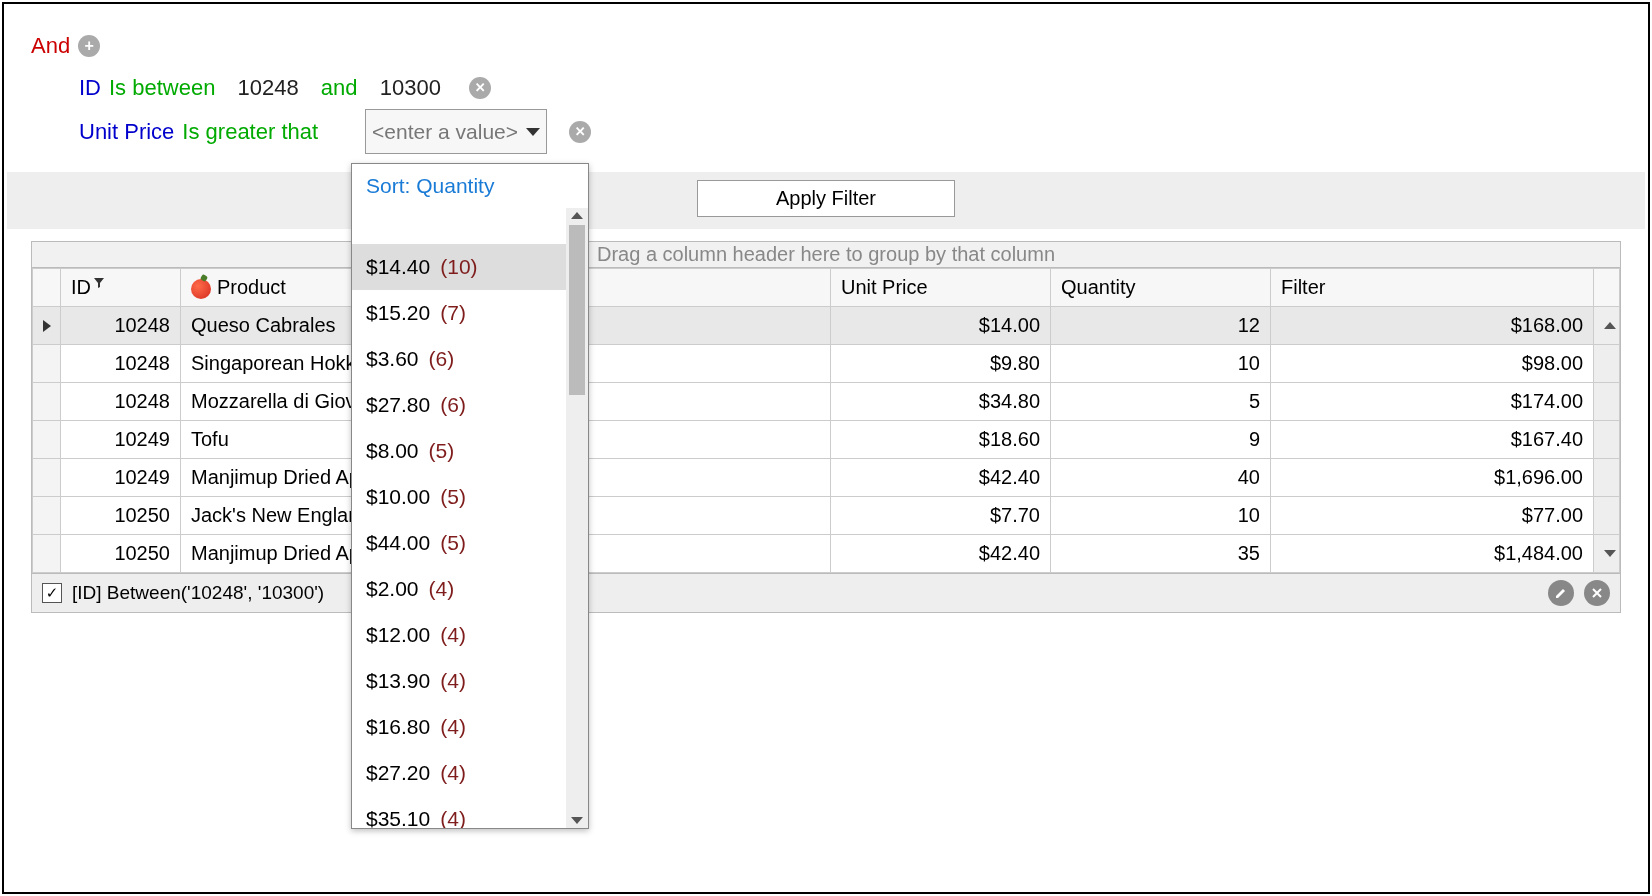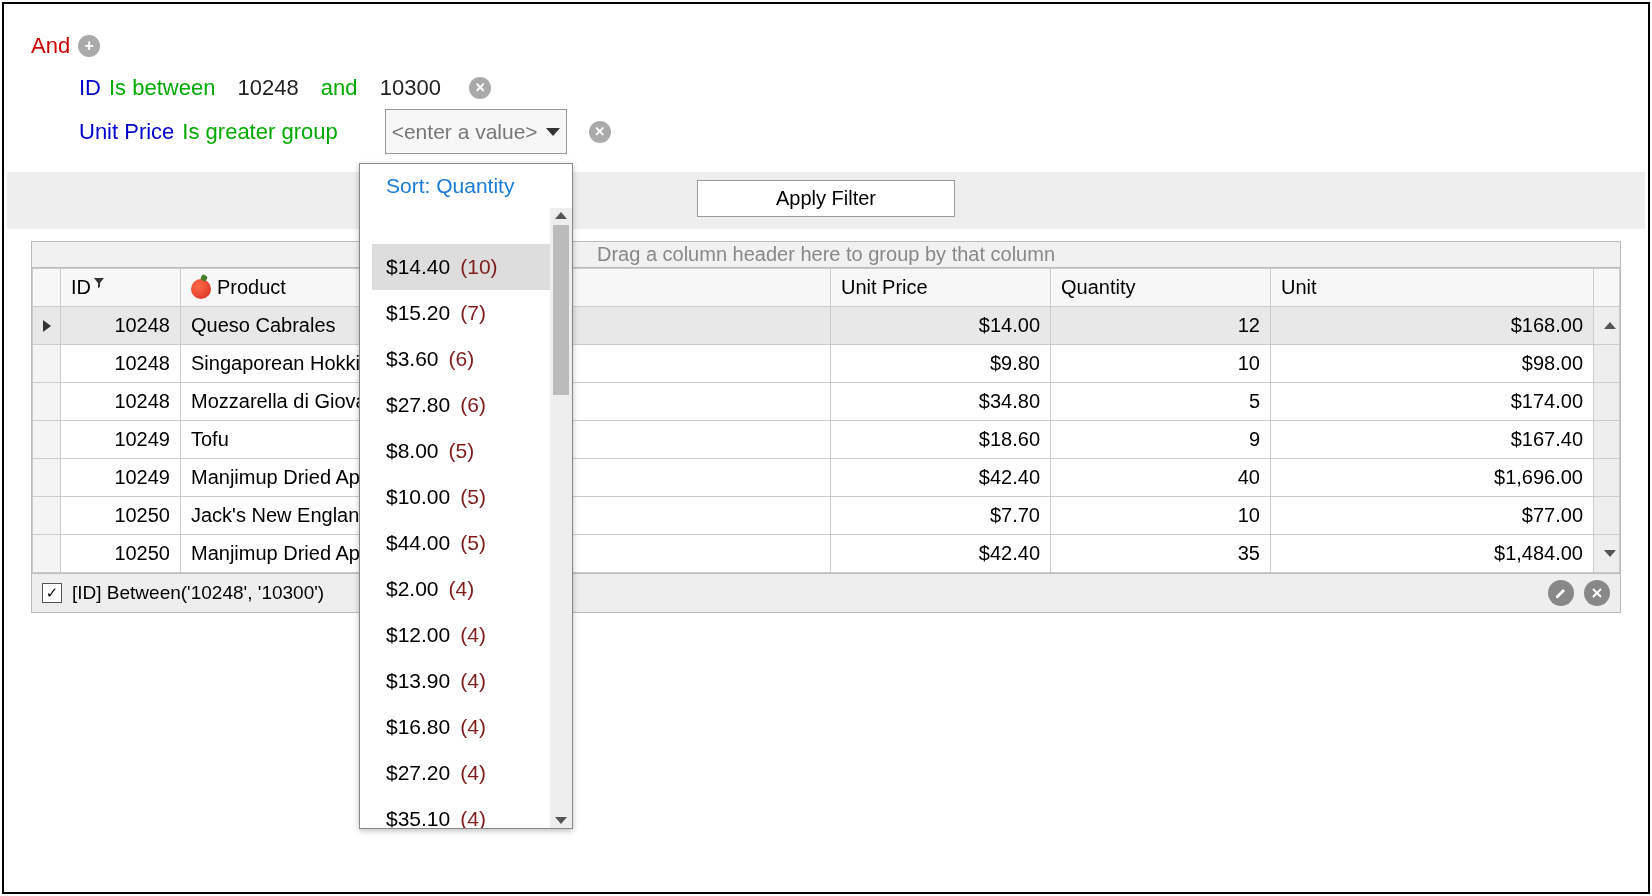--- a/index.html
+++ b/index.html
@@ -158,28 +158,27 @@
     cursor:pointer;
   }
   .checkbox-box {
     width:20px;height:20px;border:1px solid #555;background:#fff;
     display:inline-flex;align-items:center;justify-content:center;
     font-size:15px;
   }
   
   .popup {
     position:absolute;
-    top:156px; left:352px;
-    width:214px;
+    top:156px; left:344px;
+    width:238px;
     background:#fff;
     border:1px solid #888;
     box-shadow:0 2px 6px rgba(0,0,0,.25);
     font-size:21px;
     z-index:100;
-    padding-left:12px;
   }
   .popup-header {
     color:#1a7bd6; padding:10px 14px;
   }
   .popup-list {
     max-height:620px; overflow:hidden;
     display:flex;
   }
   .popup-items { flex:1; }
   .popup-item {
@@ -221,21 +220,21 @@
     <div class="filter-row child">
       <span class="field-name">ID</span>
       <span class="operator">Is between</span>
       &nbsp;<span class="value-num">10248</span>
       &nbsp;<span class="keyword">and</span>
       &nbsp;<span class="value-num">10300</span>
       &nbsp;&nbsp;<span class="close-icon"></span>
     </div>
     <div class="filter-row child">
       <span class="field-name">Unit Price</span>
-      <span class="operator">Is greater group</span>
+      <span class="operator">Is greater that</span>
       <span class="value-input-box">
         <span>&lt;enter a value&gt;</span>
         <span class="dropdown-arrow"></span>
       </span>
       &nbsp;<span class="close-icon"></span>
     </div>
   </div>
 
   <div class="apply-filter-strip">
     <button class="apply-btn">Apply Filter</button>
@@ -259,21 +258,21 @@
           <th>
             <span>ID</span><span class="filter-icon"><svg viewBox="0 0 12 12">
                     <path d="M1 1h10L7 6v4l-2 1V6z" fill="#333"></path>
                   </svg></span>
           </th>
           <th>
             <span class="apple-icon"></span><span>Product</span>
           </th>
           <th>Unit Price</th>
           <th>Quantity</th>
-          <th>Unit</th>
+          <th>Filter</th>
           <th></th>
         </tr>
       </thead>
       <tbody id="grid-body">
             <tr class="selected-row">
               <td class="row-indicator">
                 <div class="row-pointer"></div>
               </td>
               <td class="num">10248</td>
               <td>Queso Cabrales</td>

